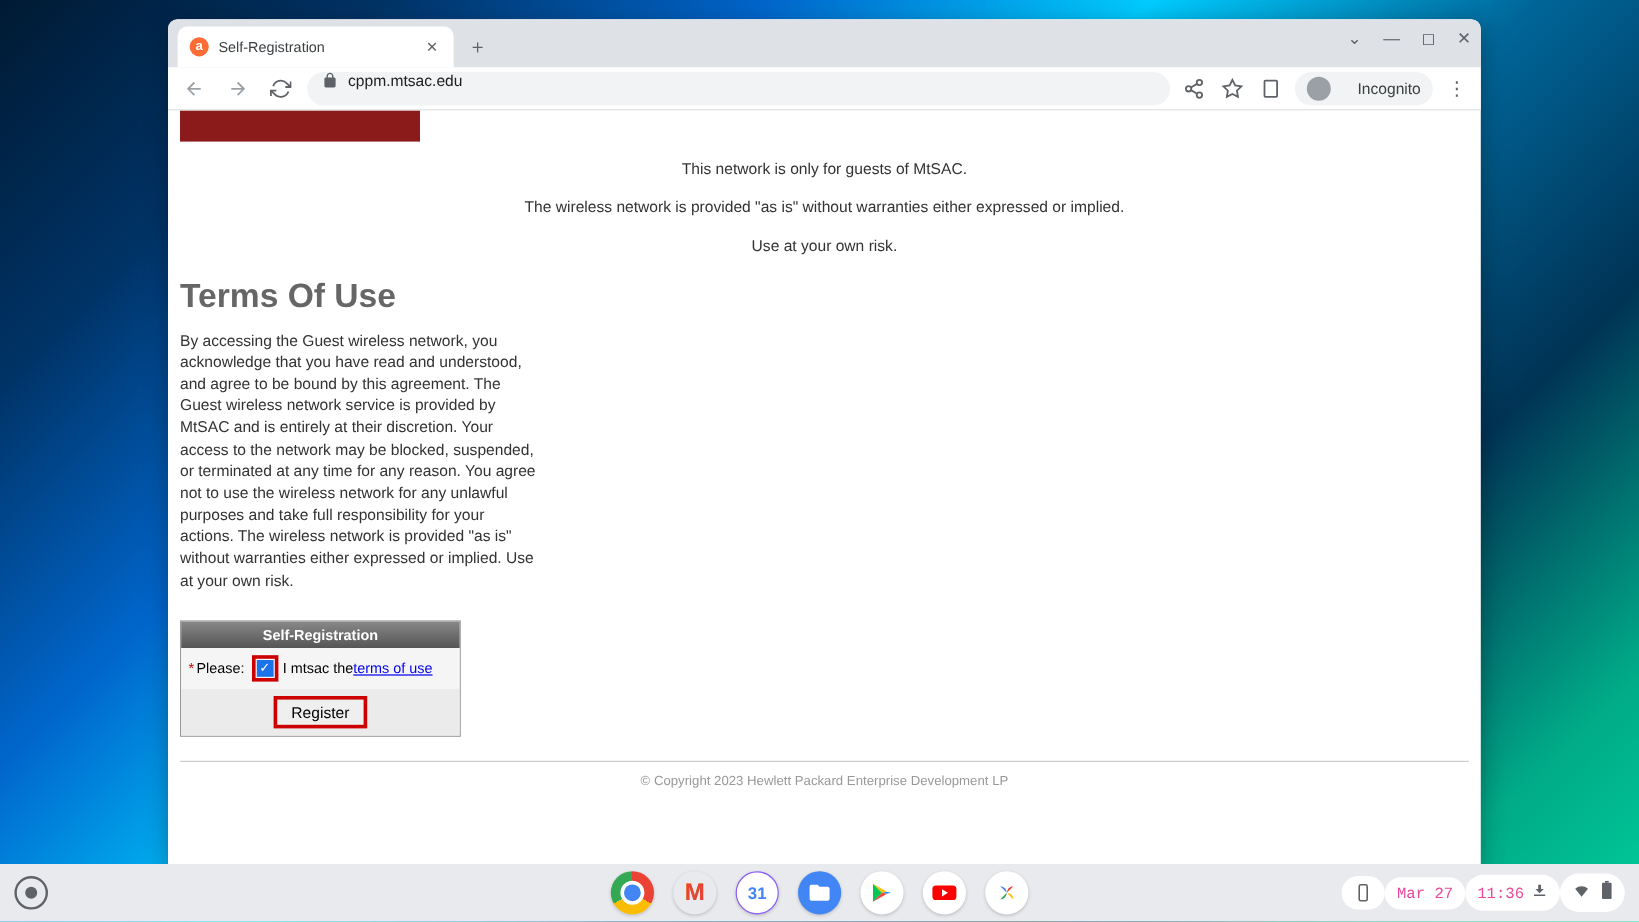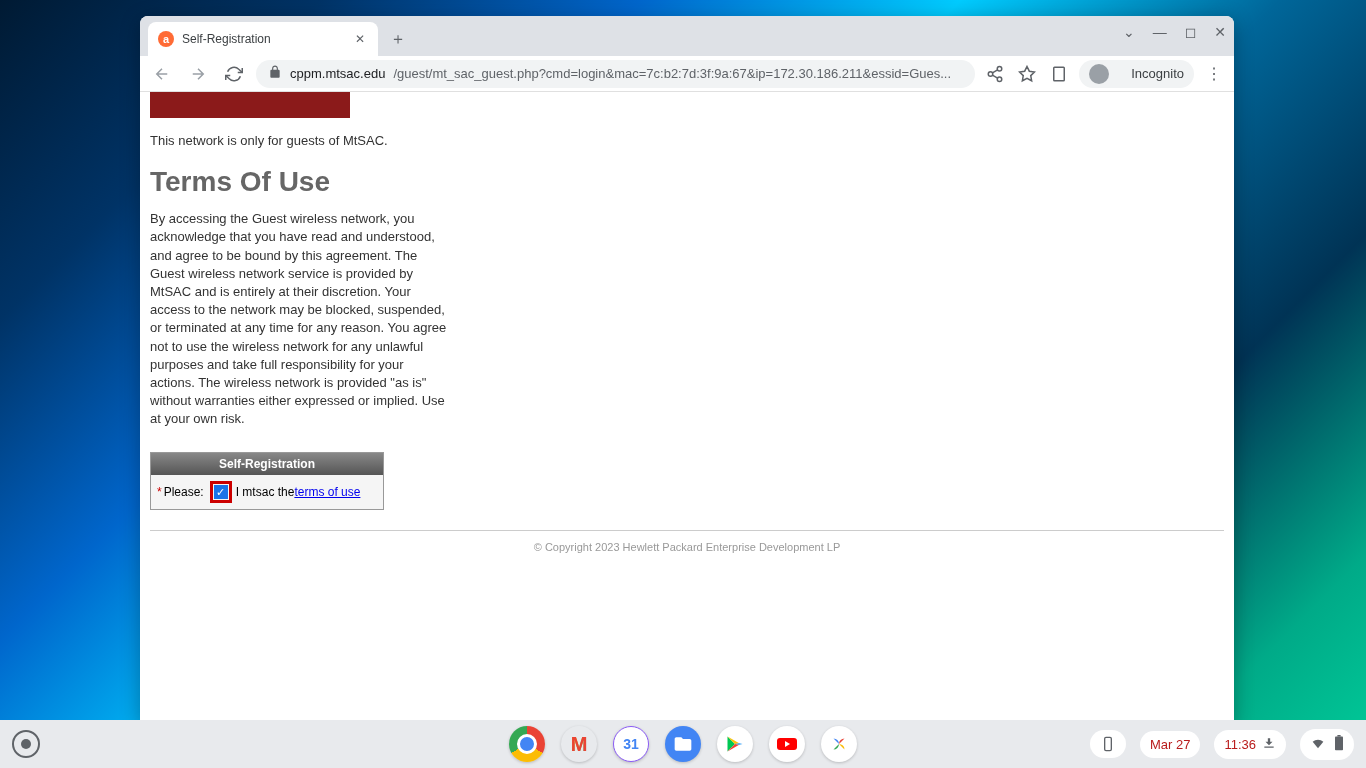--- a/index.html
+++ b/index.html
@@ -75,21 +75,20 @@
       border-bottom: 1px solid #e0e0e0;
     }
     .nav-btn { width: 28px; height: 28px; display: flex; align-items: center; justify-content: center; color: #9aa0a6; cursor: pointer; border-radius: 50%; }
     .nav-btn.active { color: #5f6368; }
     .url-bar {
       flex: 1;
       height: 28px;
       background: #f1f3f4;
       border-radius: 14px;
       display: flex;
-      align-items: center;
       padding: 0 12px;
       gap: 8px;
       font-size: 13px;
       color: #5f6368;
       overflow: hidden;
     }
     .url-domain { color: #202124; }
     .url-path { color: #5f6368; white-space: nowrap; overflow: hidden; text-overflow: ellipsis; }
     .addr-icon { width: 24px; height: 24px; display: flex; align-items: center; justify-content: center; color: #5f6368; cursor: pointer; }
     .incognito-badge {
@@ -120,20 +119,21 @@
       width: 200px;
       height: 26px;
       background: #8b1a1a;
       margin-bottom: 14px;
     }
     .intro-text {
       font-size: 13px;
       color: #333;
       margin-bottom: 14px;
       line-height: 1.4;
+      text-align: center;
     }
     .terms-heading {
       font-size: 28px;
       font-weight: bold;
       color: #666;
       margin: 16px 0 12px 0;
       font-family: Verdana, Arial, sans-serif;
     }
     .terms-body {
       font-size: 13px;
@@ -269,23 +269,23 @@
     .app-icon.calendar { background: #fff; color: #4285f4; font-size: 14px; font-weight: bold; border: 1px solid #8b5cf6; }
     .app-icon.files { background: #4285f4; }
     .app-icon.play { background: #fff; }
     .app-icon.youtube { background: #fff; }
     .app-icon.photos { background: #fff; }
     
     .taskbar-right {
       margin-left: auto;
       display: flex;
       align-items: center;
-      gap: 14px;
-      font-size: 13px;
-      color: #b91c1c;
+      font-size: 13px;
+      color: #ec4899;
+      font-family: Liberation Mono, monospace;
     }
     .status-pill {
       background: #fff;
       border-radius: 16px;
       padding: 6px 10px;
       display: flex;
       align-items: center;
       gap: 6px;
     }
     .tray-icons { display: flex; gap: 8px; align-items: center; padding: 6px 10px; background: #fff; border-radius: 16px; }
@@ -326,21 +326,20 @@
           <path d="M3.51 9a9 9 0 0 1 14.85-3.36L23 10M1 14l4.64 4.36A9 9 0 0 0 20.49 15"></path>
         </svg>
     </div>
     <div class="url-bar">
       <span>
         <svg width="14" height="14" viewBox="0 0 24 24" fill="#5f6368">
             <path d="M18 8h-1V6c0-2.76-2.24-5-5-5S7 3.24 7 6v2H6c-1.1 0-2 .9-2 2v10c0 1.1.9 2 2 2h12c1.1 0 2-.9 2-2V10c0-1.1-.9-2-2-2zM9 6c0-1.66 1.34-3 3-3s3 1.34 3 3v2H9V6z"></path>
           </svg>
       </span>
       <span class="url-domain">cppm.mtsac.edu</span>
-        <span class="url-path">/guest/mt_sac_guest.php?cmd=login&amp;mac=7c:b2:7d:3f:9a:67&amp;ip=172.30.186.211&amp;essid=Gues...</span>
     </div>
     <div class="addr-icon">
       <svg width="18" height="18" viewBox="0 0 24 24" fill="none" stroke="#5f6368" stroke-width="2">
           <circle cx="18" cy="5" r="3"></circle>
           <circle cx="6" cy="12" r="3"></circle>
           <circle cx="18" cy="19" r="3"></circle>
           <line x1="8.6" y1="13.5" x2="15.4" y2="17.5"></line>
           <line x1="15.4" y1="6.5" x2="8.6" y2="10.5"></line>
         </svg>
     </div>
@@ -357,33 +356,38 @@
     <div class="incognito-badge">
       <div class="incognito-icon"></div>
       <span>Incognito</span>
     </div>
     <div class="addr-icon">⋮</div>
   </div>
 
   <div class="page-content">
     <div class="red-banner"></div>
     <p class="intro-text">This network is only for guests of MtSAC.</p>
+    <p class="intro-text">The wireless network is provided "as is" without warranties either expressed or implied.</p>
+    <p class="intro-text">Use at your own risk.</p>
     <h1 class="terms-heading">Terms Of Use</h1>
     <p class="terms-body">By accessing the Guest wireless network, you acknowledge that you have read and understood, and agree to be bound by this agreement. The Guest wireless network service is provided by MtSAC and is entirely at their discretion. Your access to the network may be blocked, suspended, or terminated at any time for any reason. You agree not to use the wireless network for any unlawful purposes and take full responsibility for your actions. The wireless network is provided "as is" without warranties either expressed or implied. Use at your own risk.</p>
 
     <div class="reg-form">
       <div class="reg-header">Self-Registration</div>
       <div class="reg-row">
         <span class="req-star">*</span>
         <span class="confirm-label">Please:</span>
         <span class="checkbox-wrap">
           <span class="checkbox-inner">✓</span>
         </span>
         <span>I mtsac the </span>
         <span class="terms-link">terms of use</span>
+      </div>
+      <div class="reg-submit-row">
+        <button class="register-btn">Register</button>
       </div>
     </div>
 
     <div class="footer-divider"></div>
     <div class="copyright">© Copyright 2023 Hewlett Packard Enterprise Development LP</div>
   </div>
 </div>
 
 <div class="taskbar">
   <div class="launcher"></div>

